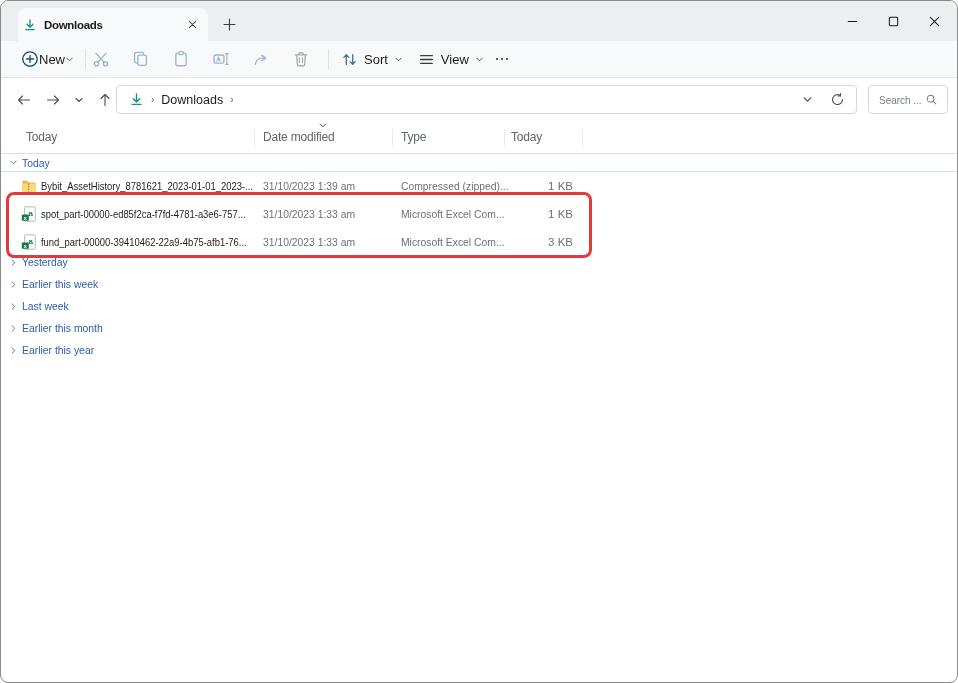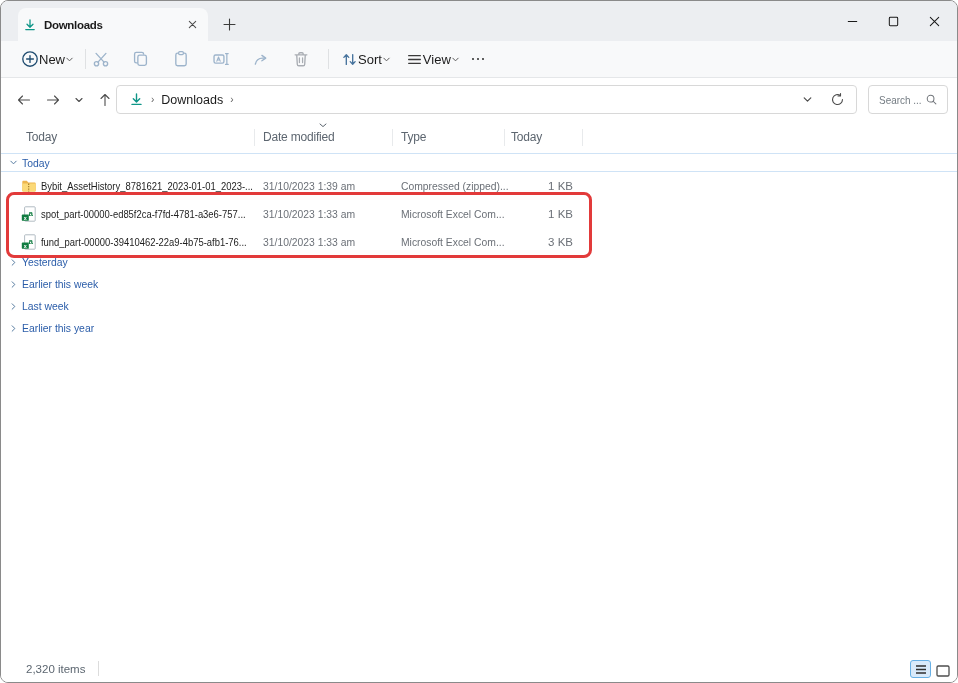--- a/index.html
+++ b/index.html
@@ -15,21 +15,21 @@
   .wc { width:41px; height:40px; display:flex; align-items:center; justify-content:center; }
   
   .toolbar { position:absolute; left:0; top:40px; width:100%; height:37px; background:#f8f9fa; border-bottom:1px solid #e5e7e9; display:flex; align-items:center; }
   .tb-new { display:flex; align-items:center; margin-left:20px; }
   .tb-new .lbl { font-size:13px; color:#1b1b1b; }
   .tb-sep { width:1px; height:20px; background:#dfe1e3; }
   .sep1 { margin-left:11px; }
   .sep2 { margin-left:7px; }
   .tb-iconbtn { width:40px; height:34px; display:flex; align-items:center; justify-content:center; }
   .first-icon { margin-left:-5px; }
-  .tb-txtbtn { display:flex; align-items:center; }
+  .tb-txtbtn { display:flex; align-items:center; gap:6px; }
   .tb-txtbtn .lbl { font-size:13px; color:#1b1b1b; }
   .sort-btn { margin-left:12px; }
   .view-btn { margin-left:15px; }
   .more-btn { margin-left:2px; width:32px; }
   
   .navbar { position:absolute; left:0; top:77px; width:100%; height:43px; background:#fff; display:flex; align-items:center; }
   .nav-btn { display:flex; align-items:center; justify-content:center; }
   .back { margin-left:12px; width:22px; }
   .fwd { margin-left:7px; width:22px; }
   .nav-chev { margin-left:6px; width:18px; }
@@ -328,35 +328,27 @@
             </svg>
           </span>
         <span class="grouplabel">Last week</span>
       </div>
       <div class="collapsedrow">
         <span class="gchev">
             <svg width="9" height="9" viewBox="0 0 10 10">
               <path d="M3.5 2l3 3-3 3" fill="none" stroke="#54799f" stroke-width="1.1" stroke-linecap="round" stroke-linejoin="round"></path>
             </svg>
           </span>
+        <span class="grouplabel">Earlier this month</span>
+      </div>
+      <div class="collapsedrow">
+        <span class="gchev">
+            <svg width="9" height="9" viewBox="0 0 10 10">
+              <path d="M3.5 2l3 3-3 3" fill="none" stroke="#54799f" stroke-width="1.1" stroke-linecap="round" stroke-linejoin="round"></path>
+            </svg>
+          </span>
         <span class="grouplabel">Earlier this year</span>
       </div>
     </div>
   </div>
 
-  <div class="statusbar">
-    <span class="items-count">2,320 items</span>
-    <div class="sb-div"></div>
-    <div class="sb-icons">
-      <div class="details-toggle">
-        <svg width="12" height="11" viewBox="0 0 12 11">
-            <path d="M1 2h10M1 5.5h10M1 9h10" stroke="#2f2f2f" stroke-width="1.3"></path>
-          </svg>
-      </div>
-      <div class="thumb-toggle">
-        <svg width="14" height="12" viewBox="0 0 14 12">
-            <rect x="1" y="1" width="12" height="10" rx="1.2" fill="none" stroke="#4d4d4d" stroke-width="1.3"></rect>
-          </svg>
-      </div>
-    </div>
-  </div>
 
 </div>
 
 </body></html>

